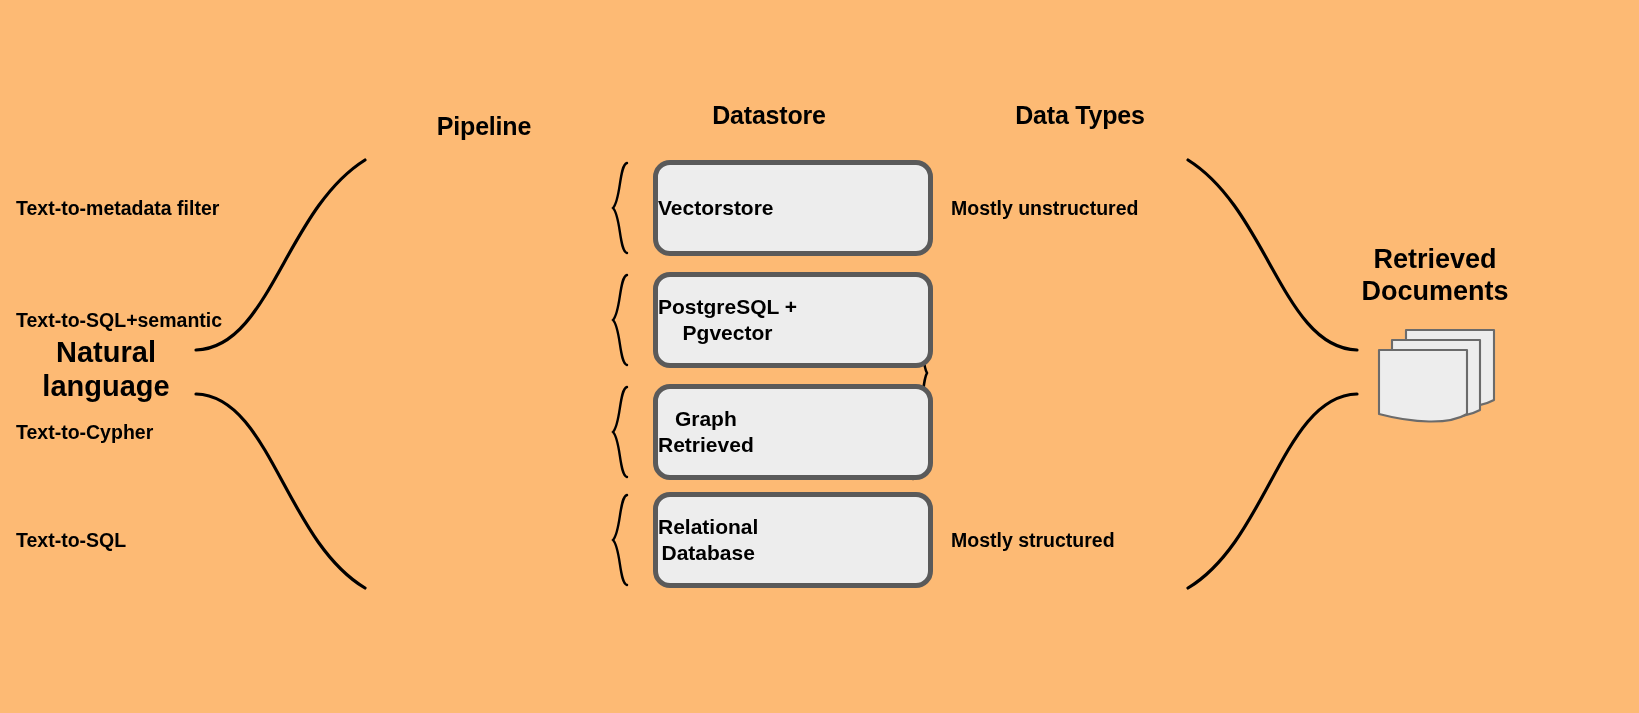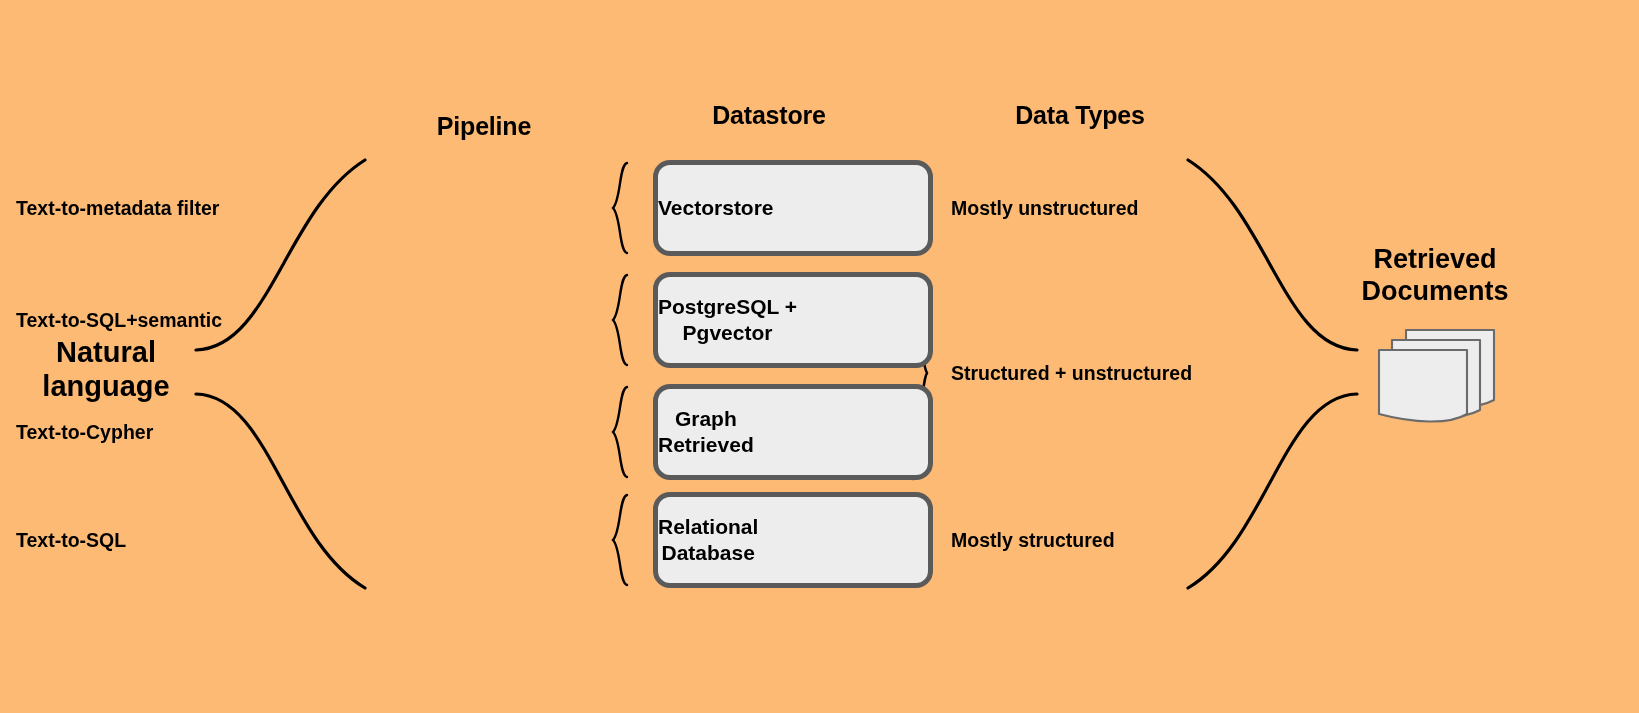--- a/index.html
+++ b/index.html
@@ -190,21 +190,20 @@
   <div class="row" style="top:320px;">
     <div class="pipe-label-wrap">
       <span>Text-to-SQL+semantic</span>
     </div>
     <div class="ds-box" style="height:96px;">
       <div class="ds-label">PostgreSQL +
 Pgvector</div>
     </div>
   </div>
 
-  <div class="type-label" style="top:373px;">Structured + unstructured</div>
 
   <div class="row" style="top:432px;">
     <div class="pipe-label-wrap">
       <span>Text-to-Cypher</span>
     </div>
     <div class="ds-box" style="height:96px;">
       <div class="ds-label">Graph
 Retrieved</div>
     </div>
   </div>

